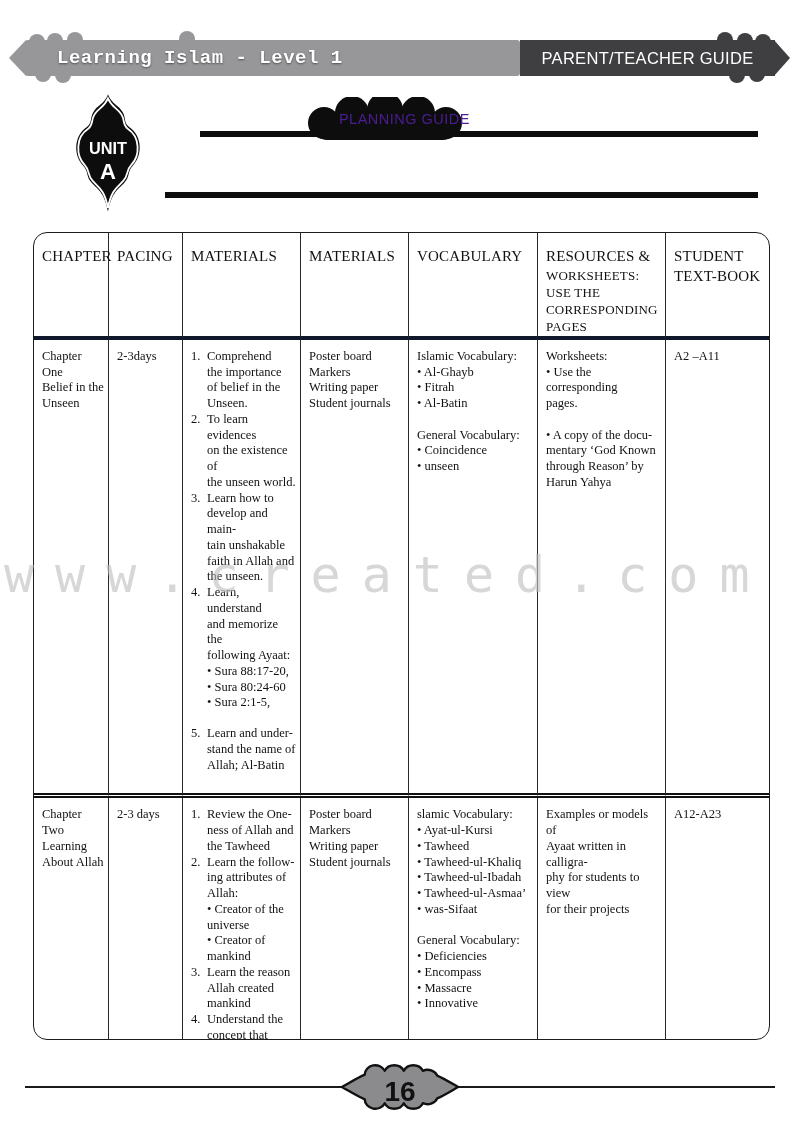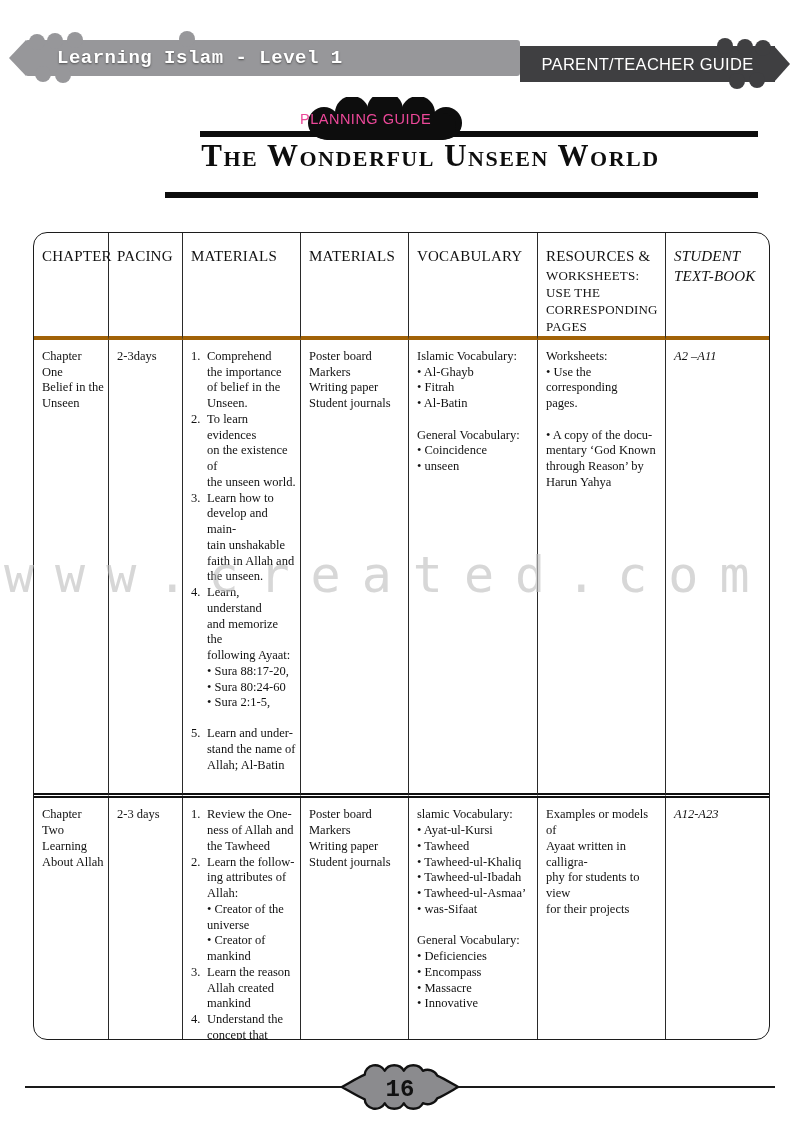--- a/index.html
+++ b/index.html
@@ -25,21 +25,21 @@
     box-shadow: 18px -1px 0 #97979a, 38px -2px 0 #97979a, 150px -3px 0 #97979a,
                 6px 32px 0 #97979a, 26px 33px 0 #97979a;
   }
   .banner-left-text {
     position:relative; z-index:2; display:block; margin-left:32px; line-height:36px;
     font-family:Liberation Mono, monospace; font-weight:bold; font-size:19px;
     color:#ffffff; letter-spacing:.5px; text-shadow:0 1px 2px rgba(40,40,40,.65);
   }
   .banner-right {
     position:absolute; left:495px; top:0; width:255px; height:36px;
-    background:#3f3f41; text-align:center;margin-top:6px;
+    background:#3f3f41; text-align:center;
   }
   .banner-right::before {
     content:""; position:absolute; right:-15px; top:0;
     border-top:18px solid transparent; border-bottom:18px solid transparent;
     border-left:16px solid #3f3f41;
   }
   .banner-right::after {
     content:""; position:absolute; right:4px; top:-6px; width:16px; height:16px;
     border-radius:50%; background:#3f3f41;
     box-shadow: -18px -1px 0 #3f3f41, -38px -2px 0 #3f3f41,
@@ -50,93 +50,100 @@
     font-family:"Liberation Sans", sans-serif; font-size:16.5px; letter-spacing:.3px;
   }
 
   
   .unit-badge { position:absolute; left:60px; top:92px; width:96px; height:122px; }
   .unit-badge text { font-family:"Liberation Sans", sans-serif; font-weight:bold; fill:#fff; }
   .rule-top   { position:absolute; left:200px; top:131px; width:558px; height:6px; background:#0d0d0d; }
   .rule-bottom{ position:absolute; left:165px; top:192px; width:593px; height:6px; background:#0d0d0d; }
   .cloud { position:absolute; left:300px; top:97px; width:170px; height:46px; z-index:3; }
   .cloud-label {
-    position:absolute; left:0; top:14px; width:100%; text-align:left;
-    font-family:"Liberation Sans", sans-serif; font-size:14.5px; color:#ec4899; letter-spacing:.5px;
+    position:absolute; left:0; top:14px; width:100%; text-align:right;
+    font-family:"Liberation Sans", sans-serif; font-size:14.5px; color:#4c1d95; letter-spacing:.5px;
   }
   .page-title {
     position:absolute; left:158px; top:138px; width:545px; margin:0; text-align:center;
     font-family:"Liberation Serif", serif; font-weight:bold; font-variant:small-caps;
     font-size:31px; letter-spacing:1.5px; color:#0d0d0d; white-space:nowrap;
   }
 
   
   .table-frame {
     position:absolute; left:33px; top:232px; width:735px; height:806px;
     border:1.6px solid #1c1c1c; border-radius:14px; overflow:hidden; background:#fff;
   }
   table.plan { border-collapse:separate; border-spacing:0; table-layout:fixed; width:735px; height:100%; }
   .plan th, .plan td { vertical-align:top; text-align:left; }
-  .plan th { border-bottom:4px solid #a16207; padding:13px 4px 0 8px; font-weight:normal;
+  .plan th { border-bottom:4px solid #0f172a; padding:13px 4px 0 8px; font-weight:normal;
              font-size:15px; letter-spacing:.2px; height:86px; }
   .plan th .th-sub { font-size:13px; white-space:pre-line; line-height:1.3; margin-top:2px; }
   .plan th .th-label { white-space:pre-line; line-height:1.35; }
   .plan th, .plan td { border-right:1px solid #2a2a2a; }
-  .plan th:last-child, .plan td:last-child { border-right:none;font-style:italic; }
+  .plan th:last-child, .plan td:last-child { border-right:none; }
   .plan tbody tr.r1 td { border-bottom:5px double #111; height:344px; }
   .plan td { padding:9px 4px 20px 8px; font-size:12.5px; line-height:1.26; }
   .cell-text { white-space:pre-line; }
   .obj { display:flex; align-items:flex-start; }
   .obj .n { width:16px; flex:none; }
   .obj .t { flex:1; white-space:pre-line; }
   .obj.gap { margin-bottom:15px; }
 
   
   .watermark {
     position:absolute; left:4px; top:546px; width:796px; z-index:10; pointer-events:none;
     font-family:"DejaVu Sans Mono", monospace; font-size:50px; letter-spacing:21px;
     color:#bfbfbf; opacity:.62; white-space:nowrap;
   }
 
   
   .footer-line { position:absolute; left:25px; top:1086px; width:750px; height:2px; background:#1a1a1a; }
   .page-blob { position:absolute; left:339px; top:1063px; width:122px; height:48px; }
   .page-number {
     position:absolute; left:0; top:13px; width:100%; text-align:center;
-    font-family:Liberation Mono, monospace; font-weight:bold; font-size:24px; color:#111;
+    font-family:Liberation Sans, sans-serif; font-weight:bold; font-size:28px; color:#111;
   }
 </style>
 </head>
 <body>
 
 <div class="page">
 
   <div class="banner">
     <div class="banner-left">
       <span class="banner-left-text">Learning Islam - Level 1</span>
     </div>
     <div class="banner-right">
       <span class="banner-right-text">PARENT/TEACHER GUIDE</span>
     </div>
   </div>
 
+  <div class="unit-badge">
+    <svg width="96" height="122" viewBox="0 0 100 126">
+      <path fill="#0d0d0d" d="M50,2 C46,12 39,13 35,20 C31,26 34,31 28,36 C14,45 14,66 24,76 C30,82 27,88 33,94 C39,101 46,103 50,124 C54,103 61,101 67,94 C73,88 70,82 76,76 C86,66 86,45 72,36 C66,31 69,26 65,20 C61,13 54,12 50,2 Z"></path>
+      <path fill="none" stroke="#ffffff" stroke-width="2" transform="translate(3.2,4.2) scale(0.935)" d="M50,2 C46,12 39,13 35,20 C31,26 34,31 28,36 C14,45 14,66 24,76 C30,82 27,88 33,94 C39,101 46,103 50,124 C54,103 61,101 67,94 C73,88 70,82 76,76 C86,66 86,45 72,36 C66,31 69,26 65,20 C61,13 54,12 50,2 Z"></path>
+      <text x="50" y="64" text-anchor="middle" font-size="17">UNIT</text>
+      <text x="50" y="90" text-anchor="middle" font-size="23">A</text>
+    </svg>
+  </div>
 
   <div class="rule-top"></div>
   <div class="cloud">
     <svg width="170" height="46" viewBox="0 0 170 46">
       <circle cx="24" cy="26" r="16" fill="#0d0d0d"></circle>
       <circle cx="52" cy="16" r="17" fill="#0d0d0d"></circle>
       <circle cx="85" cy="13" r="18" fill="#0d0d0d"></circle>
       <circle cx="118" cy="16" r="17" fill="#0d0d0d"></circle>
       <circle cx="146" cy="26" r="16" fill="#0d0d0d"></circle>
       <rect x="14" y="16" width="142" height="27" rx="13" fill="#0d0d0d"></rect>
     </svg>
     <span class="cloud-label">PLANNING GUIDE</span>
   </div>
-  <h1 class="page-title">The Wonderful Unseen World</h1>
   <div class="rule-bottom"></div>
 
   <div class="table-frame">
     <table class="plan">
       <colgroup>
         <col style="width:75px">
           <col style="width:74px">
           <col style="width:118px">
         <col style="width:108px">
           <col style="width:129px">

